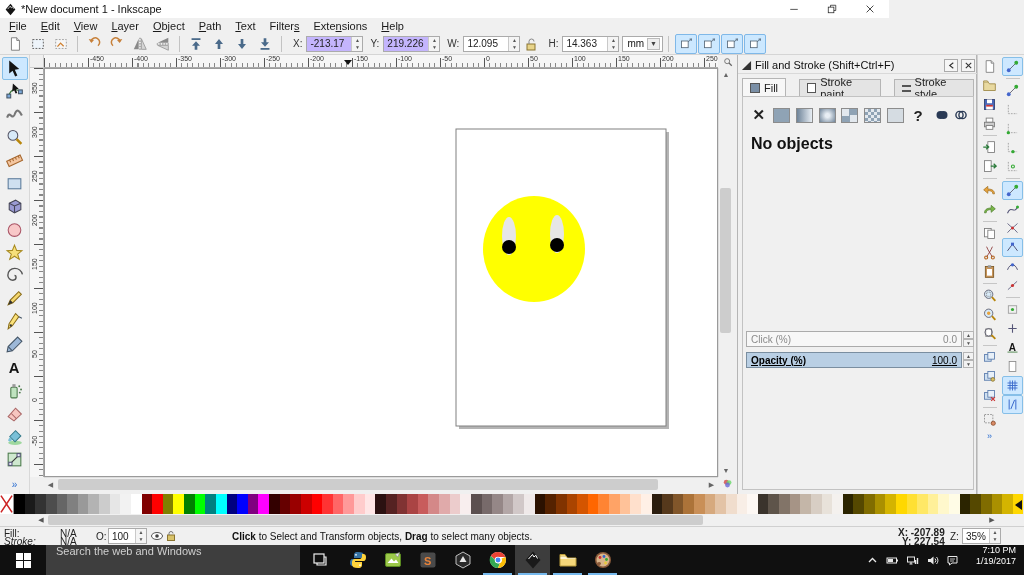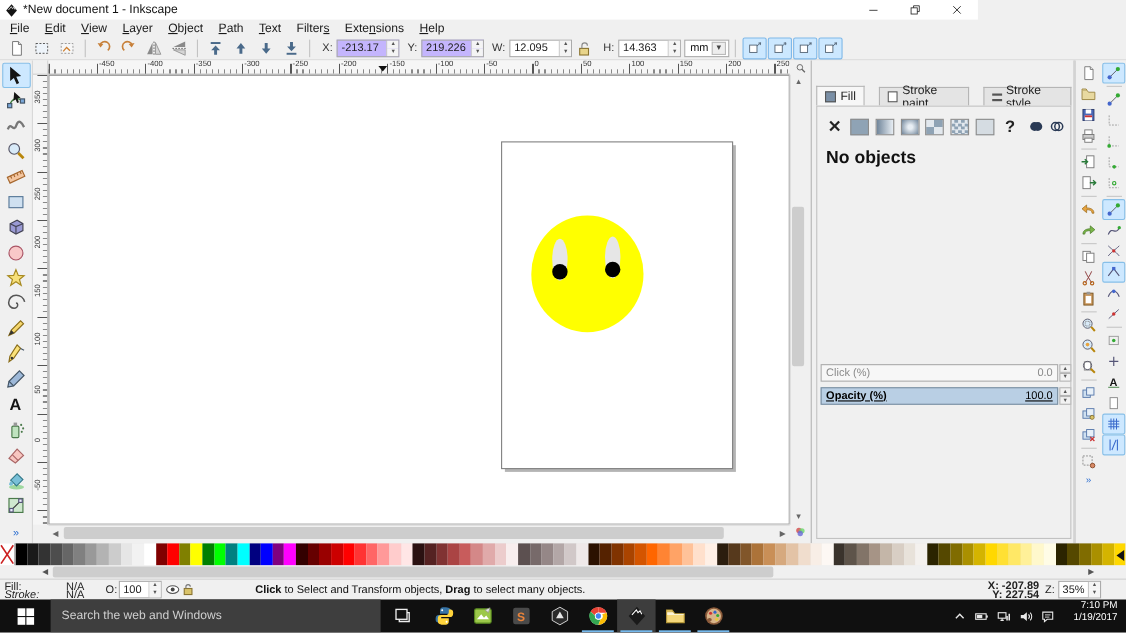--- a/index.html
+++ b/index.html
@@ -114,21 +114,21 @@
   .sb-lab{position:absolute;color:#222;}
   #hint{position:absolute;left:232px;top:530px;color:#111;white-space:nowrap;}
   #coords{position:absolute;left:898px;top:527px;font-family:"DejaVu Sans Mono",monospace;font-size:10px;line-height:9px;color:#222;text-align:right;font-weight:bold;}
   .mini-ic{position:absolute;width:14px;height:14px;}
   .mini-ic svg{width:14px;height:14px;}
 
   
   #taskbar{left:0;top:545px;width:1024px;height:30px;background:#101010;display:flex;align-items:stretch;color:#e8e8e8;}
   #start-btn{width:46px;display:flex;align-items:center;justify-content:center;}
   #start-btn svg{width:17px;height:17px;}
-  #search-box{width:300px;background:#3e3e3e;display:flex;align-items:center;padding-left:10px;}
+  #search-box{width:254px;background:#3e3e3e;display:flex;padding-left:10px;}
   #search-box span{color:#cfcfcf;font-size:11px;}
   #taskview-btn{width:40px;display:flex;align-items:center;justify-content:center;}
   #taskview-btn svg{width:16px;height:16px;}
   .app-btn{width:35px;display:flex;align-items:center;justify-content:center;position:relative;}
   .app-btn svg{width:20px;height:20px;}
   .app-btn.active{background:#3d3d3d;}
   .app-btn .runline{position:absolute;bottom:0;left:3px;right:3px;height:2px;background:#76b9ed;}
   #tray{margin-left:auto;display:flex;align-items:center;}
   .tray-ic{width:20px;height:30px;display:flex;align-items:center;justify-content:center;}
   .tray-ic svg{width:13px;height:13px;}
@@ -573,20 +573,40 @@
       <div id="cms-btn" class="abs">
           <svg viewBox="0 0 18 18">
             <circle cx="7" cy="7" r="4" fill="#d86a6a"></circle>
             <circle cx="11.5" cy="7.5" r="4" fill="#6ad86a" opacity="0.8"></circle>
             <circle cx="9" cy="11.5" r="4" fill="#6a6ad8" opacity="0.8"></circle>
           </svg>
         </div>
     </div>
 
     <div id="panel" class="abs">
+      <div id="panel-title" class="abs">
+        <span class="ic grip">
+            <svg viewBox="0 0 12 12">
+              <path d="M1 11 L11 1 L11 11 Z" fill="#333"></path>
+            </svg>
+          </span>
+        <span id="panel-title-text">Fill and Stroke (Shift+Ctrl+F)</span>
+        <span style="margin-left:auto;display:flex;">
+          <span class="panel-winbtn">
+              <svg viewBox="0 0 10 10">
+                <path d="M7 2 L3 5 L7 8" fill="none" stroke="#333" stroke-width="1.2"></path>
+              </svg>
+            </span>
+          <span class="panel-winbtn">
+              <svg viewBox="0 0 10 10">
+                <path d="M2 2 L8 8 M8 2 L2 8" stroke="#333" stroke-width="1.2"></path>
+              </svg>
+            </span>
+        </span>
+      </div>
       <div id="panel-tabs" class="abs">
           <div class="tab active">
             <span class="ticon" style="background:#7a8fa6;border:1px solid #555;"></span>
             <span>Fill</span>
           </div>
           <div class="tab">
             <span class="ticon" style="border:1px solid #555;background:#fff;"></span>
             <span>Stroke paint</span>
           </div>
           <div class="tab">

